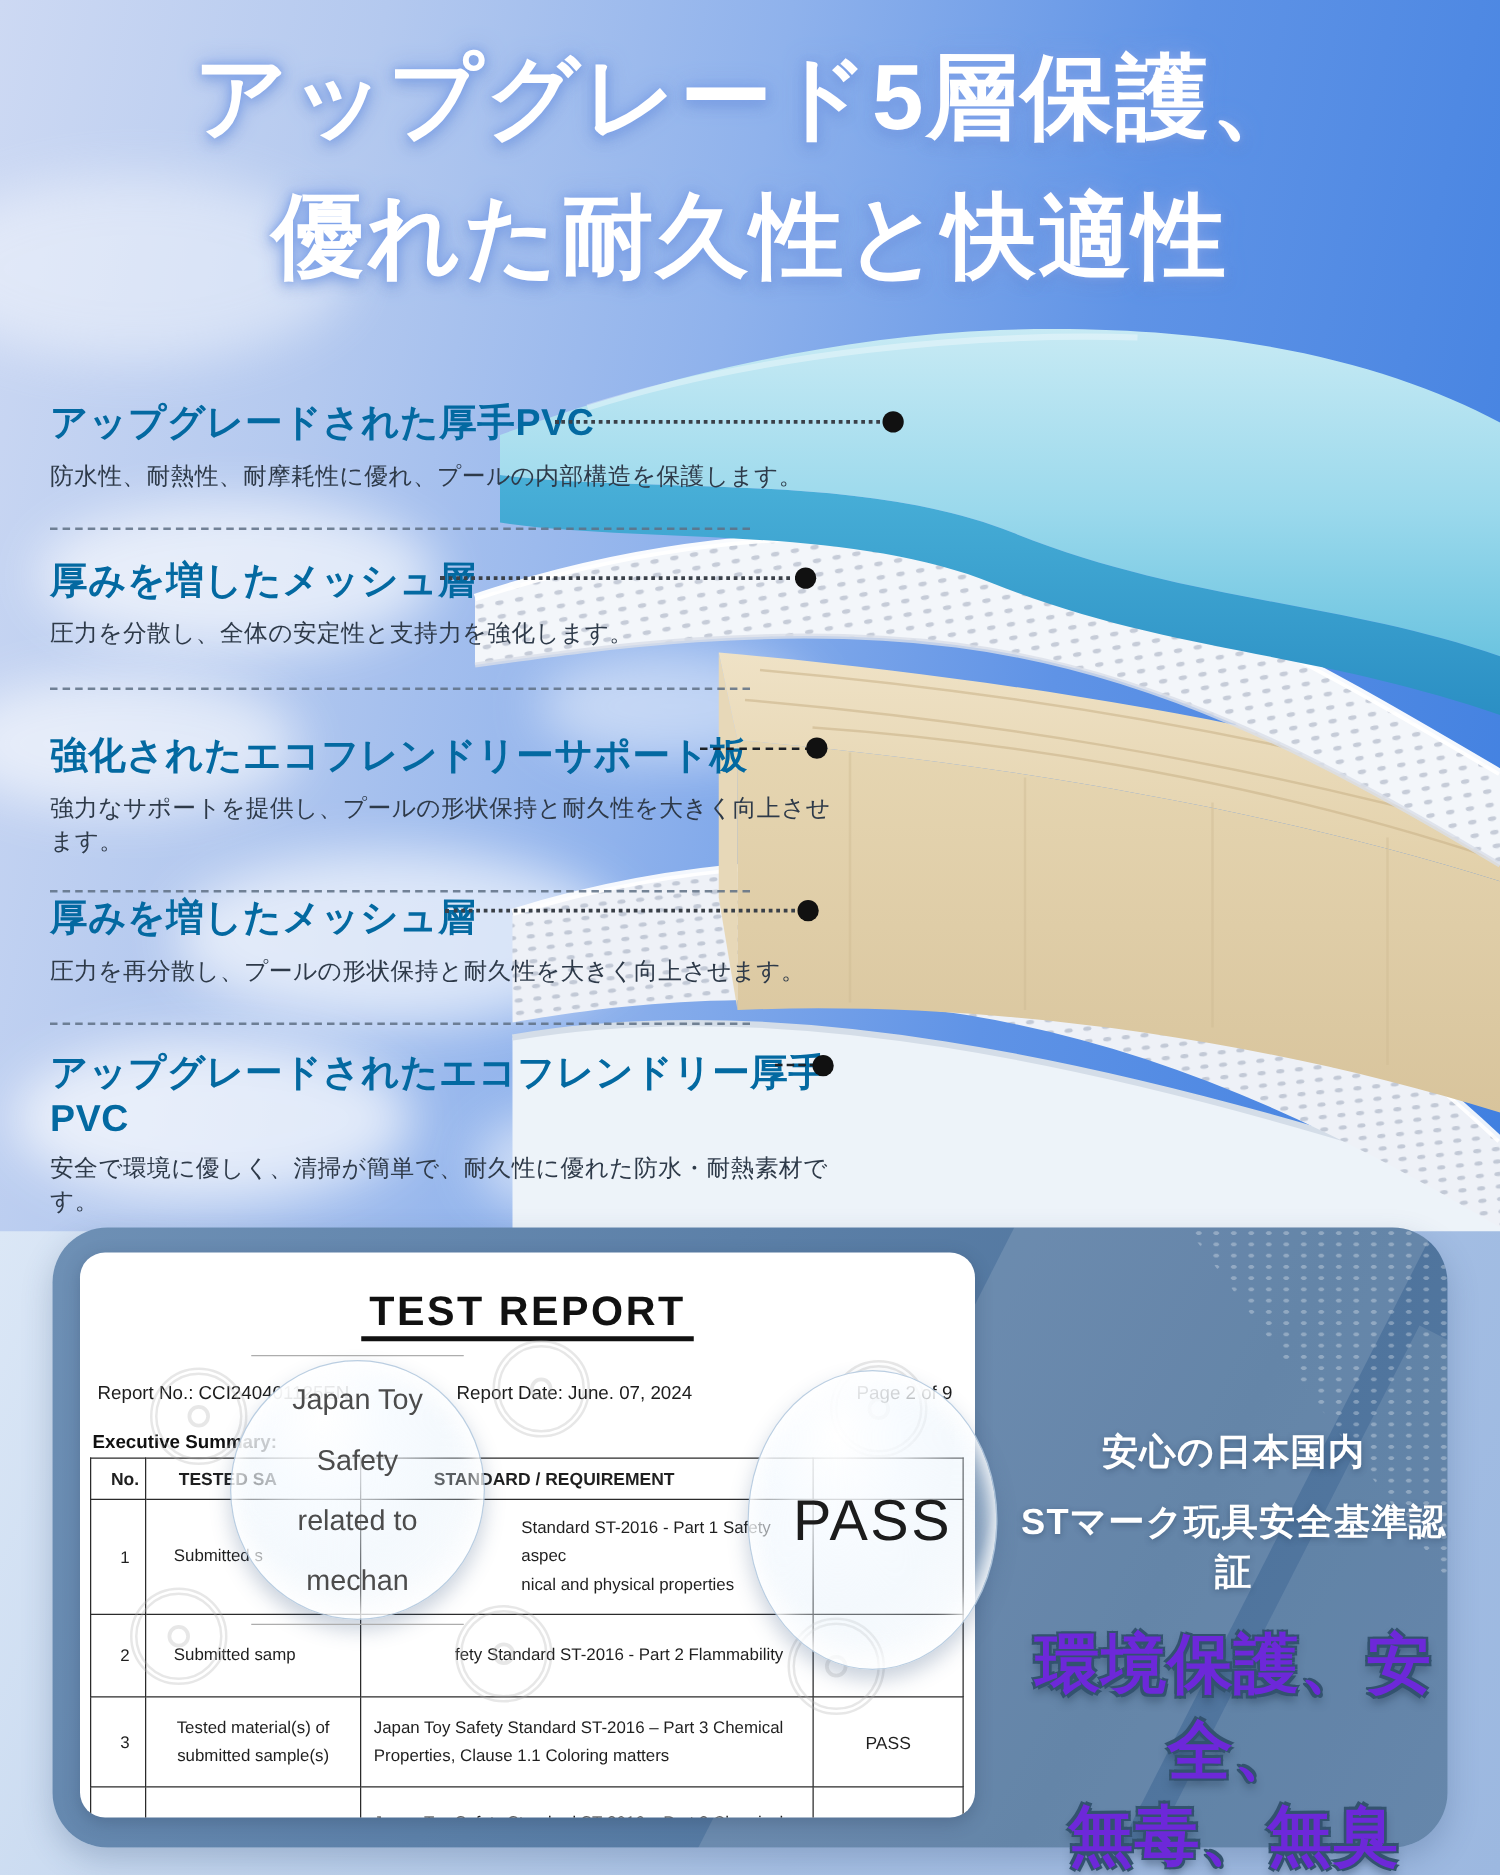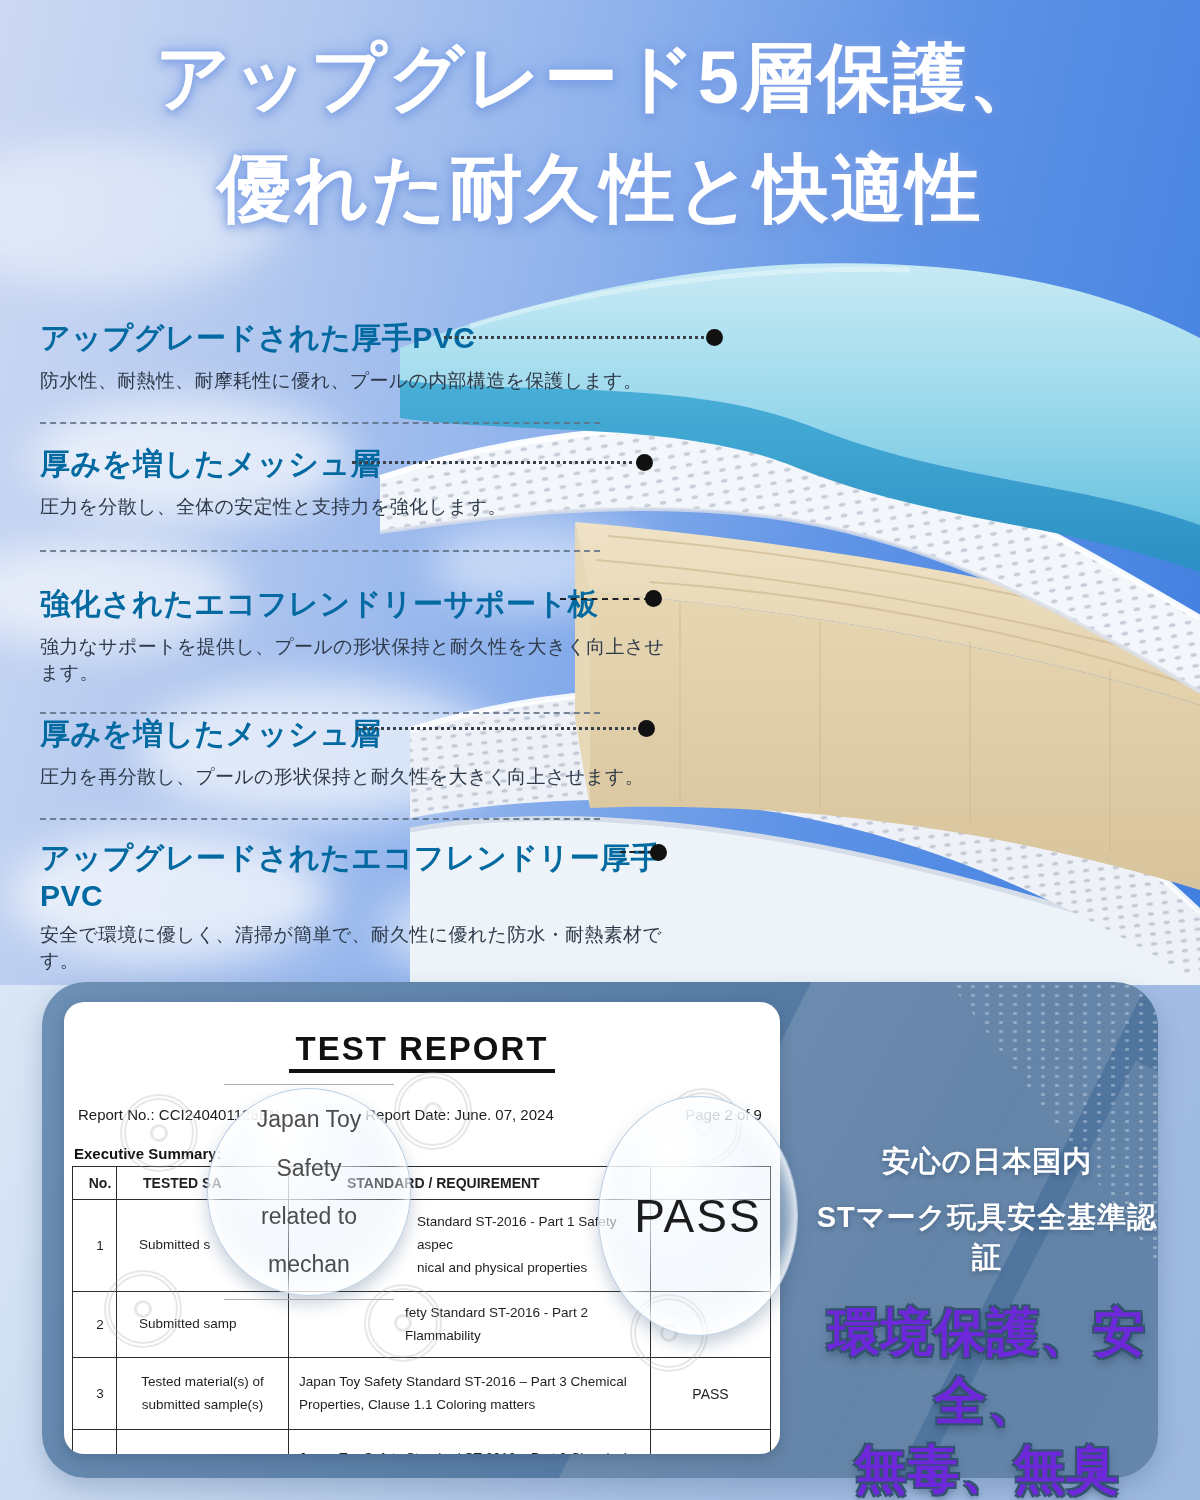--- a/index.html
+++ b/index.html
@@ -87,21 +87,21 @@
   td.std{padding:6px 8px 6px 10px;line-height:1.7;white-space:pre-line;}
   td.res{text-align:center;font-size:14px;}
   
   .bubble{
     position:absolute;border-radius:50%;
     background:radial-gradient(ellipse at 36% 22%,rgba(255,255,255,.96) 0%,rgba(245,250,255,.78) 28%,rgba(226,239,250,.38) 52%,rgba(212,230,246,.20) 72%,rgba(246,251,255,.88) 100%);
     border:1px solid rgba(175,198,220,.85);
     box-shadow:inset 0 -12px 20px rgba(255,255,255,.85),inset 0 10px 16px rgba(255,255,255,.9),0 8px 16px rgba(60,90,130,.28);
     display:flex;align-items:center;justify-content:center;z-index:6;
   }
-  .bubble-left{left:207px;top:1088px;width:202px;height:206px;}
+  .bubble-left{left:184px;top:1088px;width:202px;height:206px;}
   .bubble-left .mag-text{
     text-align:center;font-size:23px;color:#4c4c4c;line-height:2.1;
     border-top:1px solid #adadad;border-bottom:1px solid #adadad;padding:10px 0;width:170px;
   }
   .bubble-right{left:598px;top:1096px;width:198px;height:238px;}
   .bubble-right .pass{font-size:46px;color:#1c1c1c;letter-spacing:2px;}
   
   .cert{position:absolute;left:804px;top:1142px;width:366px;text-align:center;z-index:5;}
   .cert-small{font-size:29px;font-weight:700;color:#ffffff;margin-bottom:16px;letter-spacing:1px;
     text-shadow:0 2px 5px rgba(35,60,90,.45);}
@@ -274,21 +274,21 @@
       <tr style="height:92px;">
         <td class="c">1</td>
         <td class="sample" style="text-align:left;padding-left:22px;">Submitted s</td>
         <td class="std" style="padding-left:128px;">Standard ST-2016 - Part 1 Safety aspec
 nical and physical properties</td>
         <td class="res"></td>
       </tr>
       <tr style="height:66px;">
         <td class="c">2</td>
         <td class="sample" style="text-align:left;padding-left:22px;">Submitted samp</td>
-        <td class="std" style="padding-left:116px;">fety Standard ST-2016 - Part 2 Flammability</td>
+        <td class="std" style="padding-left:75px;">fety Standard ST-2016 - Part 2 Flammability</td>
         <td class="res"></td>
       </tr>
       <tr style="height:72px;">
         <td class="c">3</td>
         <td class="sample">Tested material(s) of
 submitted sample(s)</td>
         <td class="std">Japan Toy Safety Standard ST-2016 – Part 3 Chemical
 Properties, Clause 1.1 Coloring matters</td>
         <td class="res">PASS</td>
       </tr>

